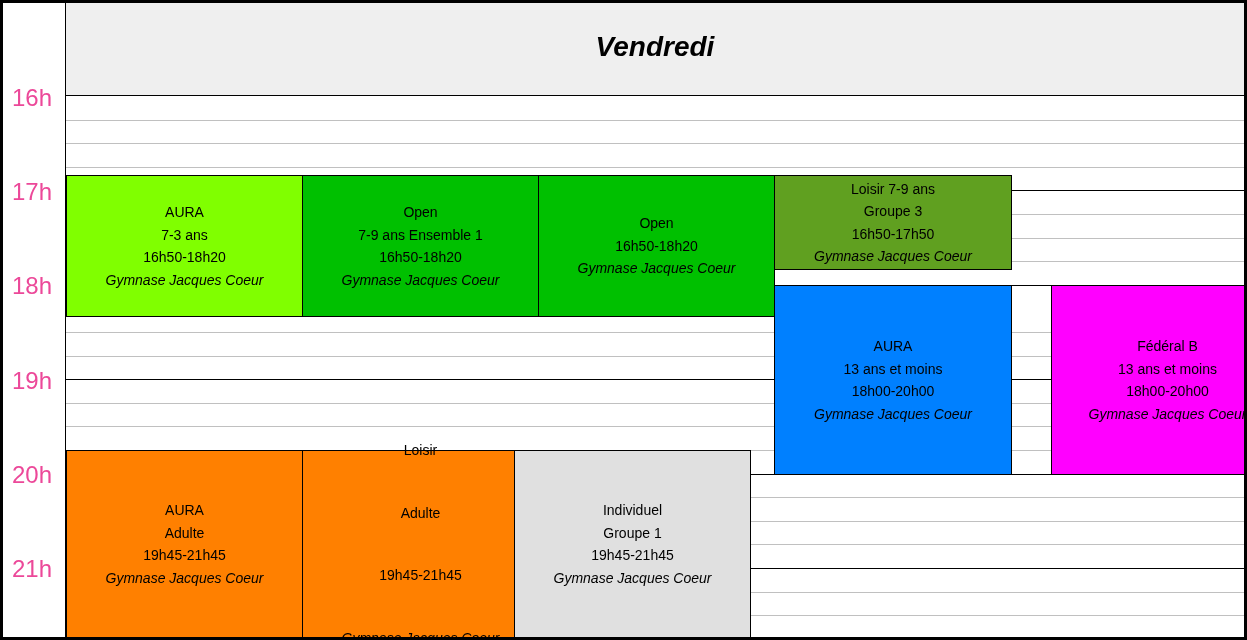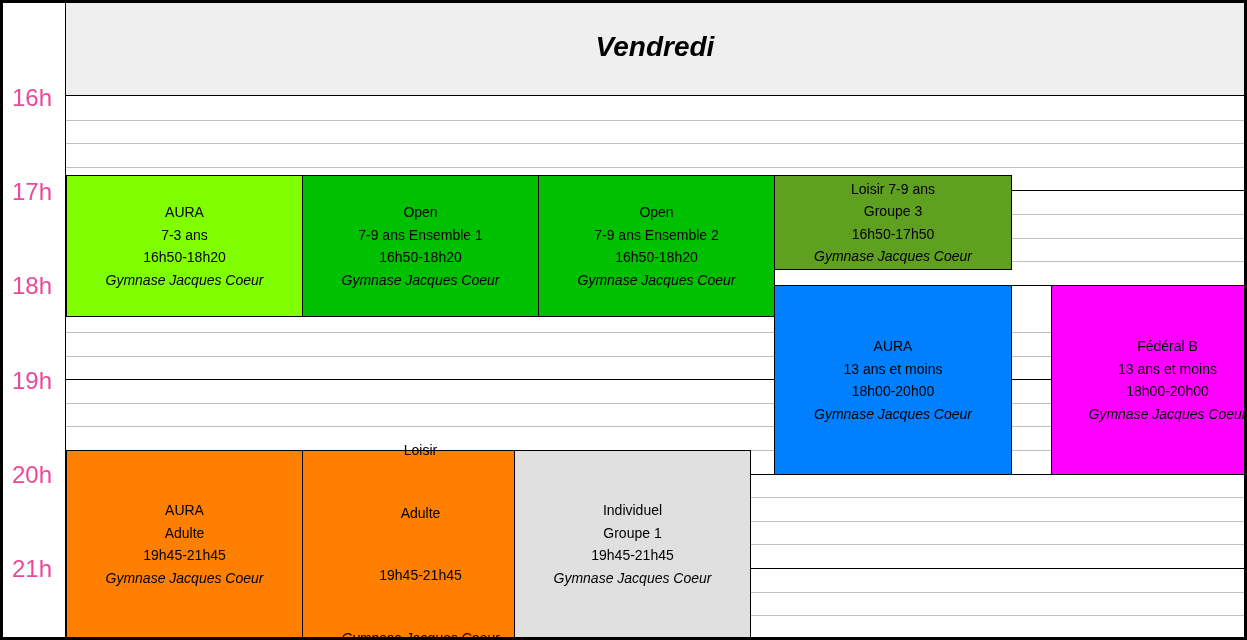--- a/index.html
+++ b/index.html
@@ -66,21 +66,20 @@
 
 <div class="event" style="left:302px;top:175px;width:237px;height:142px;background:#00c000;">
   <div>Open</div>
   <div>7-9 ans Ensemble 1</div>
   <div>16h50-18h20</div>
   <div class="loc">Gymnase Jacques Coeur</div>
 </div>
 
 <div class="event" style="left:538px;top:175px;width:237px;height:142px;background:#00c000;">
   <div>Open</div>
-  <div>7-9 ans Ensemble 2</div>
   <div>16h50-18h20</div>
   <div class="loc">Gymnase Jacques Coeur</div>
 </div>
 
 <div class="event" style="left:774px;top:175px;width:238px;height:95px;background:#60a020;">
   <div>Loisir 7-9 ans</div>
   <div>Groupe 3</div>
   <div>16h50-17h50</div>
   <div class="loc">Gymnase Jacques Coeur</div>
 </div>

